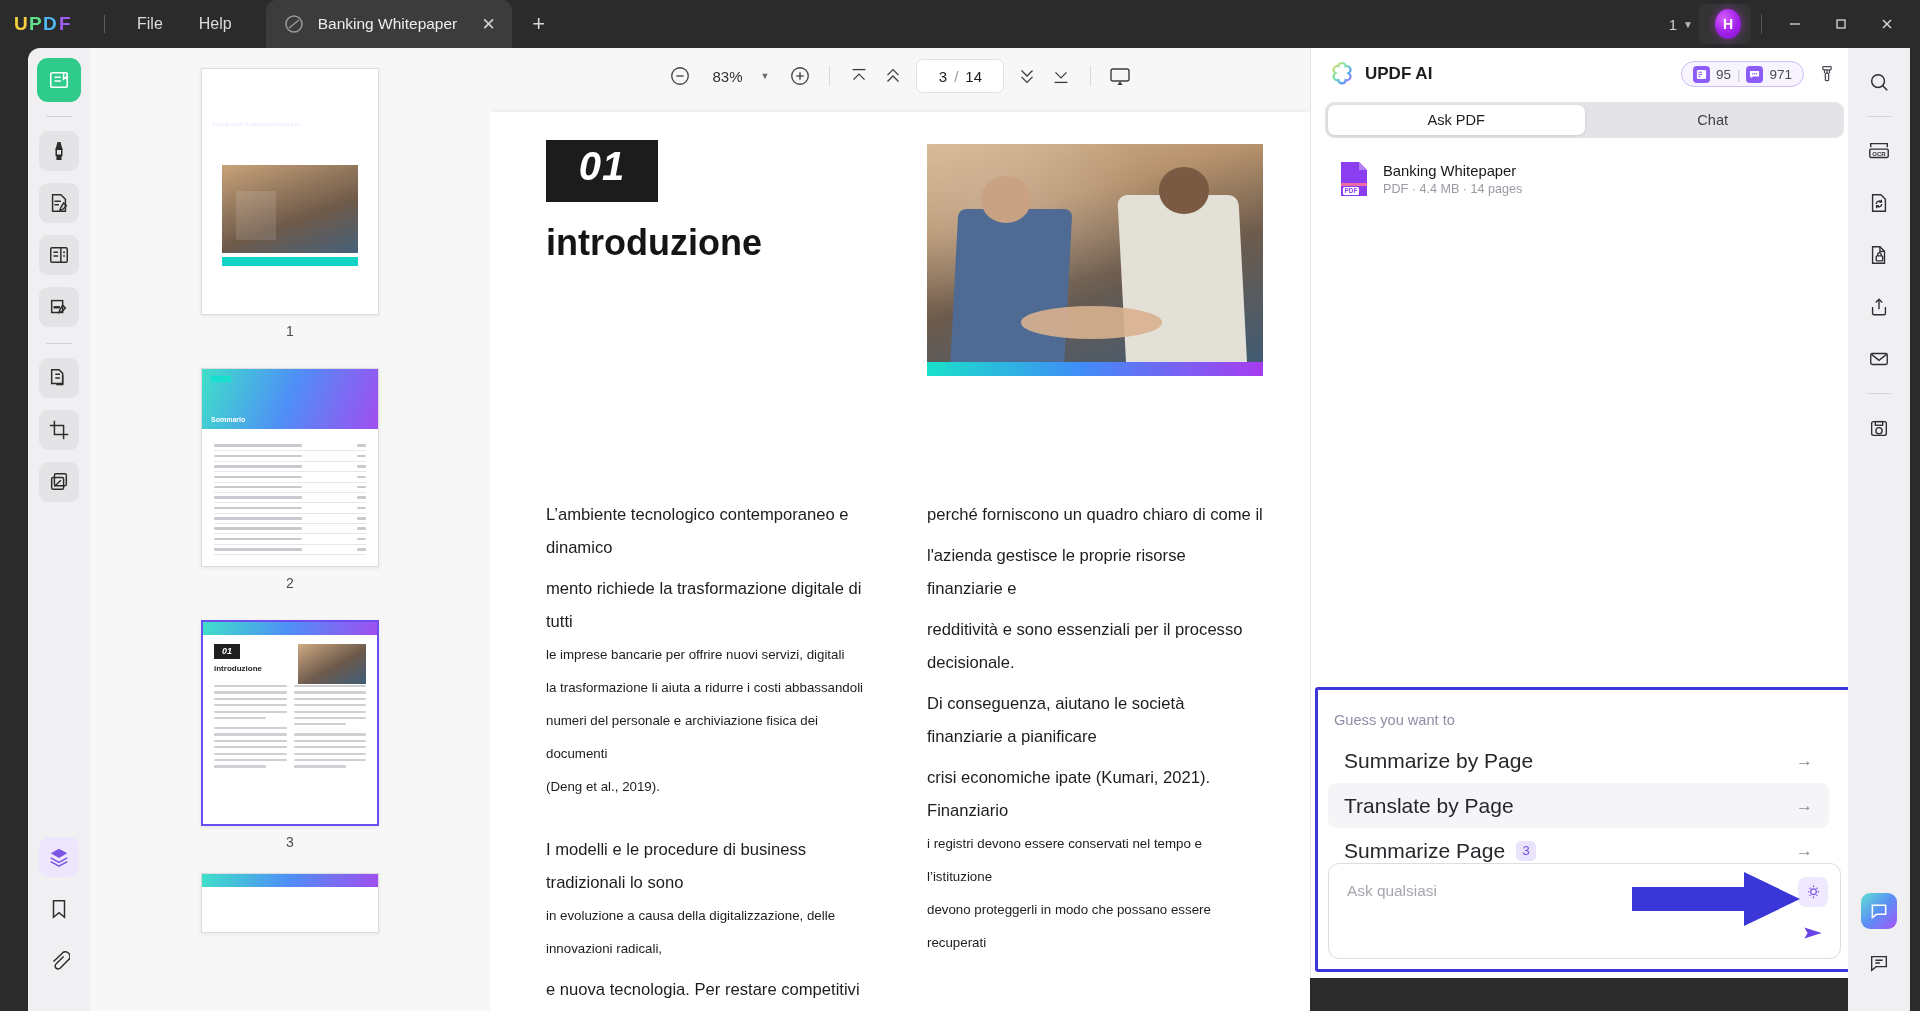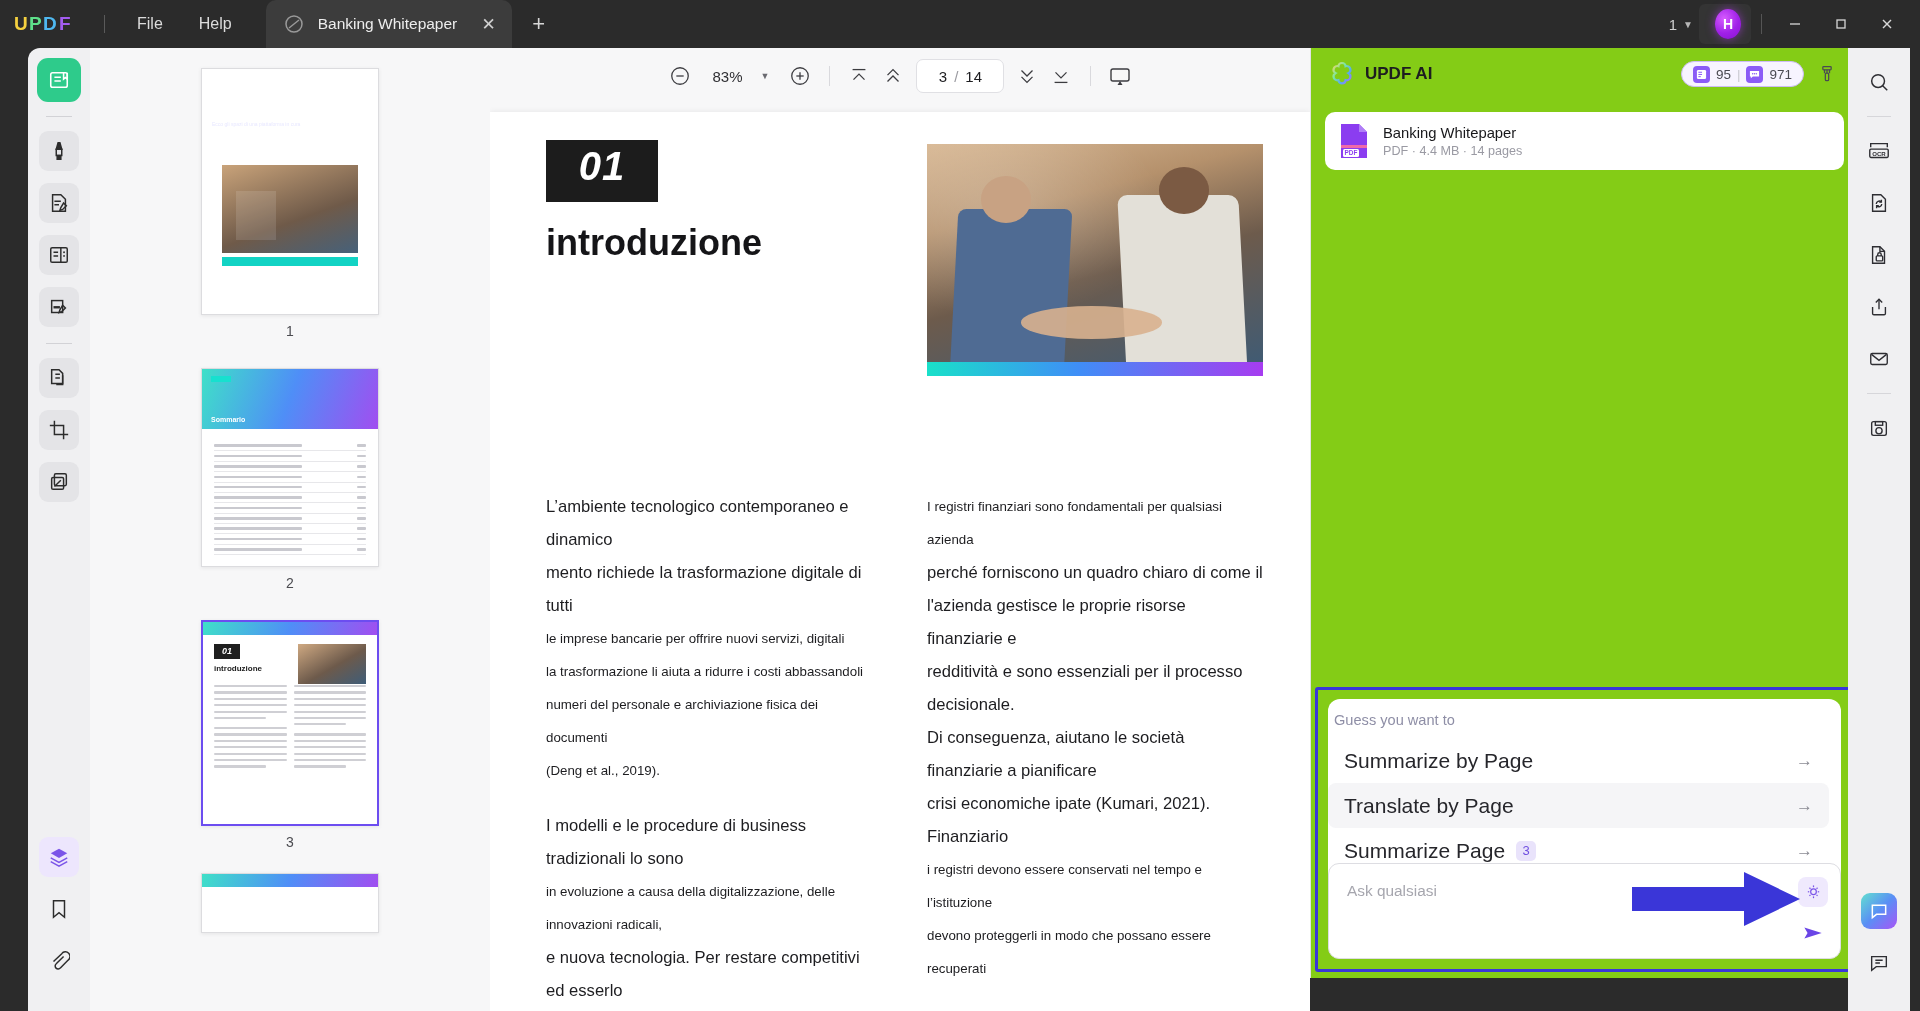--- a/index.html
+++ b/index.html
@@ -177,28 +177,28 @@
   .heroimg .f1 { position:absolute; left:16%; top:14%; width:15%; height:20%; background:#c8a283; border-radius:50%; }
   .heroimg .f2 { position:absolute; right:16%; top:10%; width:15%; height:20%; background:#7b5a43; border-radius:50%; }
   .heroimg .hands { position:absolute; left:28%; bottom:16%; width:42%; height:14%; background:#d8b18f; border-radius:50%; opacity:.9; }
   .heroimg .bar {
     position: absolute; left: 0; right: 0; bottom: 0; height: 14px;
     background: linear-gradient(90deg,#19e0c9 0%,#3f8ef7 45%,#a73cf0 100%);
   }
   .colL { position: absolute; left: 56px; top: 378px; width: 330px; }
   .colR { position: absolute; left: 437px; top: 378px; width: 336px; }
   .pline { color: #1d1d20; margin-bottom: 0; }
-  .pline.big { font-size: 16.6px; line-height: 33px; }
+  .pline.big { font-size: 16.6px; line-height: 33px; margin-top: 8px; }
   .pline.sm  { font-size: 13.3px; line-height: 33px; }
   .pgap { height: 22px; }
 
   
   .aipanel {
     position: absolute; left: 1310px; top: 48px; width: 548px; height: 930px;
-    background: #84cc16; border-left: 1px solid #e2e2e5;
+    background: #ffffff; border-left: 1px solid #e2e2e5;
   }
   .ai-head { height: 52px; display: flex; align-items: center; padding: 0 14px 0 18px; }
   .ai-logo { width: 26px; height: 26px; flex: 0 0 auto; }
   .ai-title { font-size: 17px; font-weight: 700; color: #1d1d20; margin-left: 10px; }
   .ai-credits {
     margin-left: auto; height: 26px; border: 1px solid #cdbdf5; border-radius: 13px;
     background: #f7f4ff; display: flex; align-items: center; gap: 6px; padding: 0 11px;
     font-size: 13.5px; color: #4a4a52;
   }
   .credit-chip { width: 17px; height: 17px; border-radius: 4px; background: #8b5cf6; display:flex; align-items:center; justify-content:center; }
@@ -612,21 +612,20 @@
         <div class="pline sm">numeri del personale e archiviazione fisica dei documenti</div>
         <div class="pline sm">(Deng et al., 2019).</div>
         <div class="pgap"></div>
         <div class="pline big">I modelli e le procedure di business tradizionali lo sono</div>
         <div class="pline sm">in evoluzione a causa della digitalizzazione, delle innovazioni radicali,</div>
         <div class="pline big">e nuova tecnologia. Per restare competitivi ed esserlo</div>
 
       </div>
 
       <div class="colR">
-        <div class="pline sm">I registri finanziari sono fondamentali per qualsiasi azienda</div>
         <div class="pline big">perché forniscono un quadro chiaro di come il</div>
         <div class="pline big">l'azienda gestisce le proprie risorse finanziarie e</div>
         <div class="pline big">redditività e sono essenziali per il processo decisionale.</div>
         <div class="pline big">Di conseguenza, aiutano le società finanziarie a pianificare</div>
         <div class="pline big">crisi economiche ipate (Kumari, 2021). Finanziario</div>
         <div class="pline sm">i registri devono essere conservati nel tempo e l’istituzione</div>
         <div class="pline sm">devono proteggerli in modo che possano essere recuperati</div>
 
       </div>
     </div>
@@ -674,20 +673,24 @@
 
       <div class="ai-lock">
         <svg width="20" height="20" viewBox="0 0 24 24" fill="none" stroke="currentColor" stroke-width="1.5">
           <rect x="7" y="3" width="10" height="4" rx="1"></rect>
             <path d="M9 7v4M12 7v4M15 7v4"></path>
             <rect x="10" y="11" width="4" height="9" rx="1.5"></rect>
         </svg>
       </div>
     </div>
 
+    <div class="ai-tabs">
+      <div class="ai-tab active">Ask PDF</div>
+      <div class="ai-tab">Chat</div>
+    </div>
 
     <div class="filecard">
       <span class="pdficon">
         <svg width="30" height="36" viewBox="0 0 30 36">
           <path d="M2 1h18l8 8v26H2z" fill="#8b3df0"></path>
           <path d="M20 1l8 8h-8z" fill="#b07ef7"></path>
           <rect x="2" y="22" width="26" height="3" fill="#f06aa8"></rect>
           <rect x="4" y="26" width="16" height="8" rx="1.5" fill="#fff"></rect>
           <text x="12" y="32.4" text-anchor="middle" font-family="Liberation Sans, sans-serif" font-size="6.4" font-weight="700" fill="#8b3df0">PDF</text>
         </svg>

